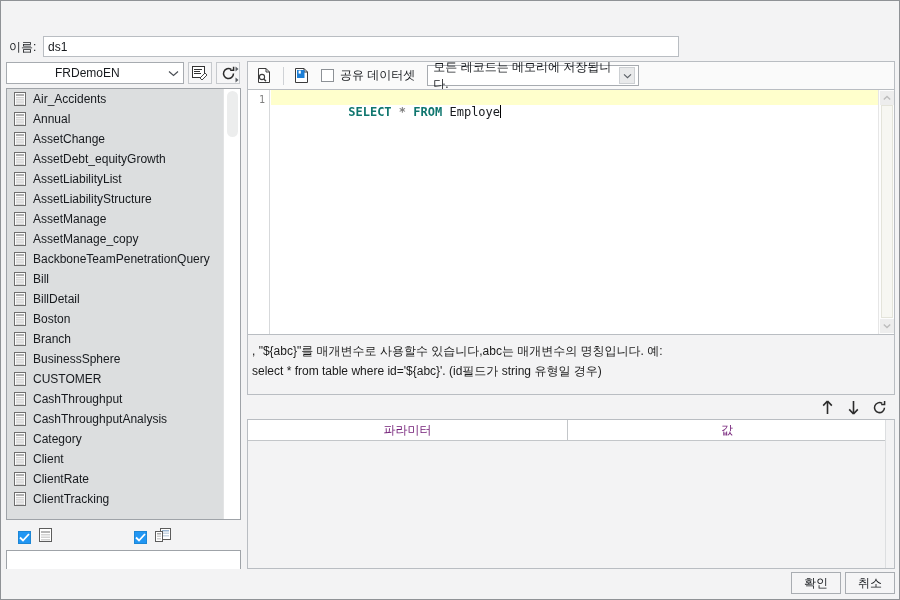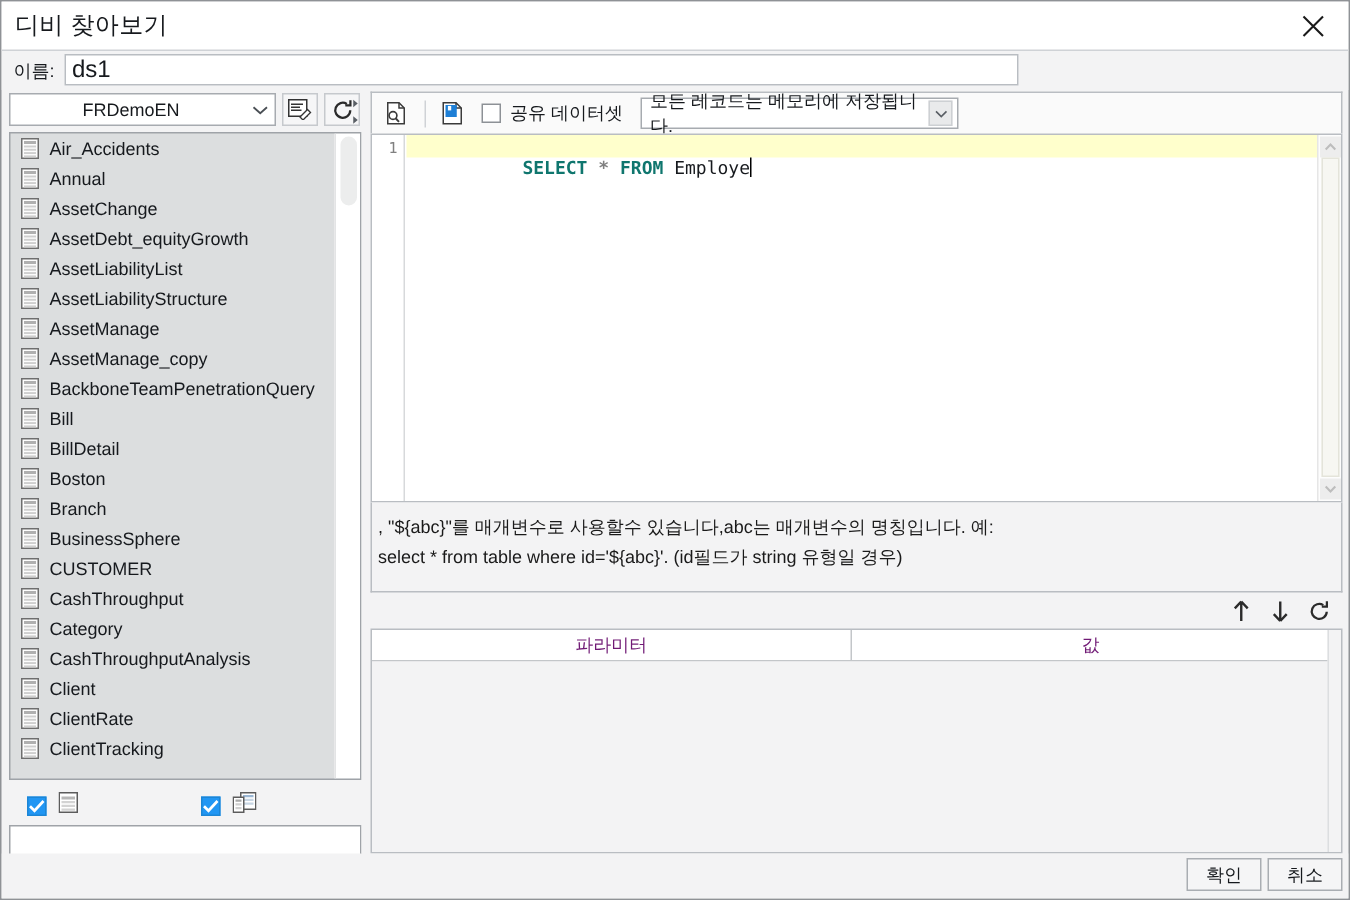--- a/index.html
+++ b/index.html
@@ -63,21 +63,21 @@
     text-align: right;
   }
   .name-input {
     position: absolute;
     left: 42px; top: 2px;
     width: 636px; height: 21px;
     box-sizing: border-box;
     border: 1px solid #b9bdc2;
     background: #ffffff;
     font-family: "Liberation Sans", sans-serif;
-    font-size: 16px;
+    font-size: 12px;
     color: #16191d;
     padding: 0 4px;
     outline: none;
   }
 
   
   .left-panel {
     position: absolute;
     left: 5px; top: 60px;
     width: 235px; height: 508px;
@@ -418,28 +418,20 @@
     display: flex; align-items: center; justify-content: center;
   }
   .dlg-btn.ok { right: 58px; }
   .dlg-btn.cancel { right: 4px; }
 </style>
 </head>
 <body>
 
 <div id="root">
 
-  <div class="titlebar">
-    <div class="title">디비 찾아보기</div>
-    <div class="close-btn">
-      <svg width="17" height="17" viewBox="0 0 17 17">
-          <path d="M2 2 L15 15 M15 2 L2 15" stroke="#1a1a1a" stroke-width="1.4" fill="none"></path>
-        </svg>
-    </div>
-  </div>
 
   <div class="name-row">
     <div class="name-label">이름:</div>
     <input class="name-input" value="ds1" style="">
   </div>
 
   <div class="left-panel">
 
     <div class="conn-row">
       <div class="conn-select">
@@ -689,34 +681,34 @@
             <span>
               <svg class="ic" width="13" height="14" viewBox="0 0 13 14">
                 <rect x="0.5" y="0.5" width="11" height="13" fill="#fdfdfd" stroke="#6e6e6e"></rect>
                 <rect x="2" y="2" width="8" height="2" fill="#b0b0b0"></rect>
                 <rect x="2" y="5" width="8" height="1.3" fill="#cfcfcf"></rect>
                 <rect x="2" y="7.2" width="8" height="1.3" fill="#cfcfcf"></rect>
                 <rect x="2" y="9.4" width="8" height="1.3" fill="#cfcfcf"></rect>
                 <rect x="2" y="11.6" width="8" height="1.3" fill="#cfcfcf"></rect>
               </svg>
             </span>
+            <span>CashThroughputAnalysis</span>
+          </div>
+          <div class="list-item">
+            <span>
+              <svg class="ic" width="13" height="14" viewBox="0 0 13 14">
+                <rect x="0.5" y="0.5" width="11" height="13" fill="#fdfdfd" stroke="#6e6e6e"></rect>
+                <rect x="2" y="2" width="8" height="2" fill="#b0b0b0"></rect>
+                <rect x="2" y="5" width="8" height="1.3" fill="#cfcfcf"></rect>
+                <rect x="2" y="7.2" width="8" height="1.3" fill="#cfcfcf"></rect>
+                <rect x="2" y="9.4" width="8" height="1.3" fill="#cfcfcf"></rect>
+                <rect x="2" y="11.6" width="8" height="1.3" fill="#cfcfcf"></rect>
+              </svg>
+            </span>
             <span>Category</span>
-          </div>
-          <div class="list-item">
-            <span>
-              <svg class="ic" width="13" height="14" viewBox="0 0 13 14">
-                <rect x="0.5" y="0.5" width="11" height="13" fill="#fdfdfd" stroke="#6e6e6e"></rect>
-                <rect x="2" y="2" width="8" height="2" fill="#b0b0b0"></rect>
-                <rect x="2" y="5" width="8" height="1.3" fill="#cfcfcf"></rect>
-                <rect x="2" y="7.2" width="8" height="1.3" fill="#cfcfcf"></rect>
-                <rect x="2" y="9.4" width="8" height="1.3" fill="#cfcfcf"></rect>
-                <rect x="2" y="11.6" width="8" height="1.3" fill="#cfcfcf"></rect>
-              </svg>
-            </span>
-            <span>CashThroughputAnalysis</span>
           </div>
           <div class="list-item">
             <span>
               <svg class="ic" width="13" height="14" viewBox="0 0 13 14">
                 <rect x="0.5" y="0.5" width="11" height="13" fill="#fdfdfd" stroke="#6e6e6e"></rect>
                 <rect x="2" y="2" width="8" height="2" fill="#b0b0b0"></rect>
                 <rect x="2" y="5" width="8" height="1.3" fill="#cfcfcf"></rect>
                 <rect x="2" y="7.2" width="8" height="1.3" fill="#cfcfcf"></rect>
                 <rect x="2" y="9.4" width="8" height="1.3" fill="#cfcfcf"></rect>
                 <rect x="2" y="11.6" width="8" height="1.3" fill="#cfcfcf"></rect>

